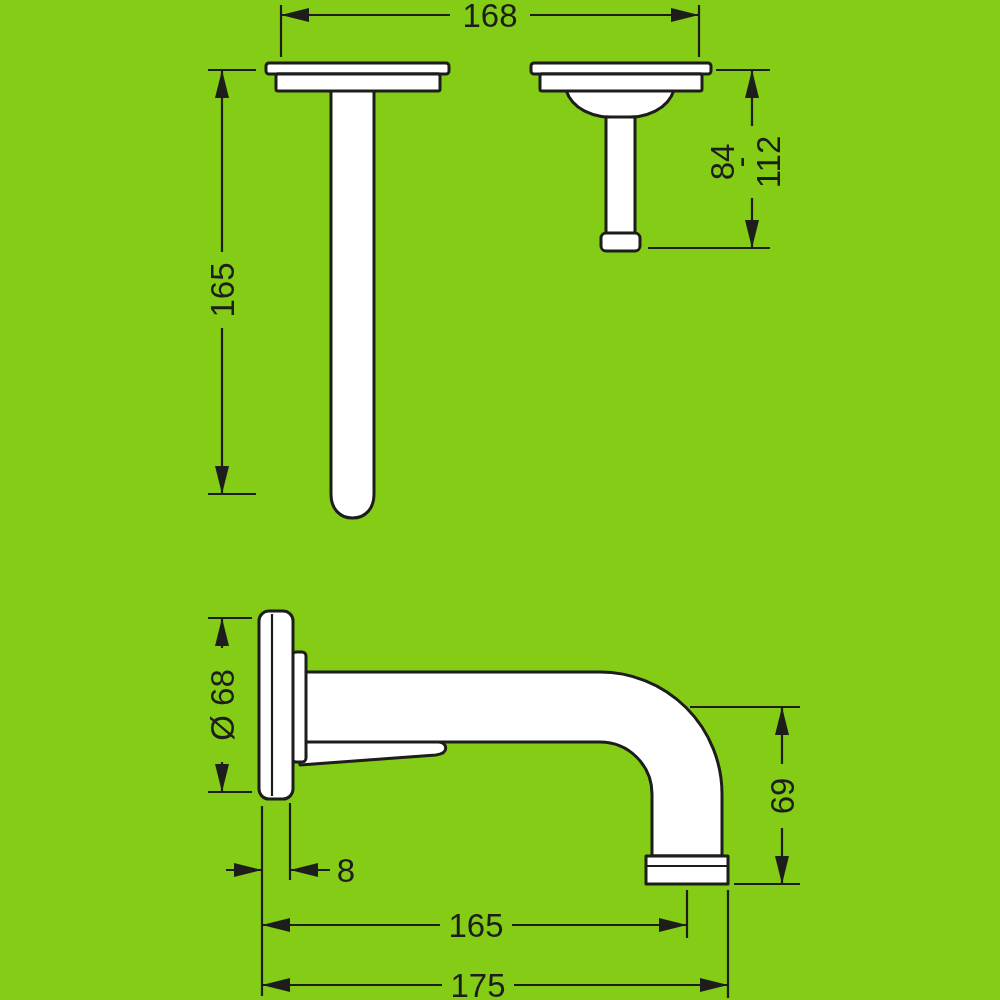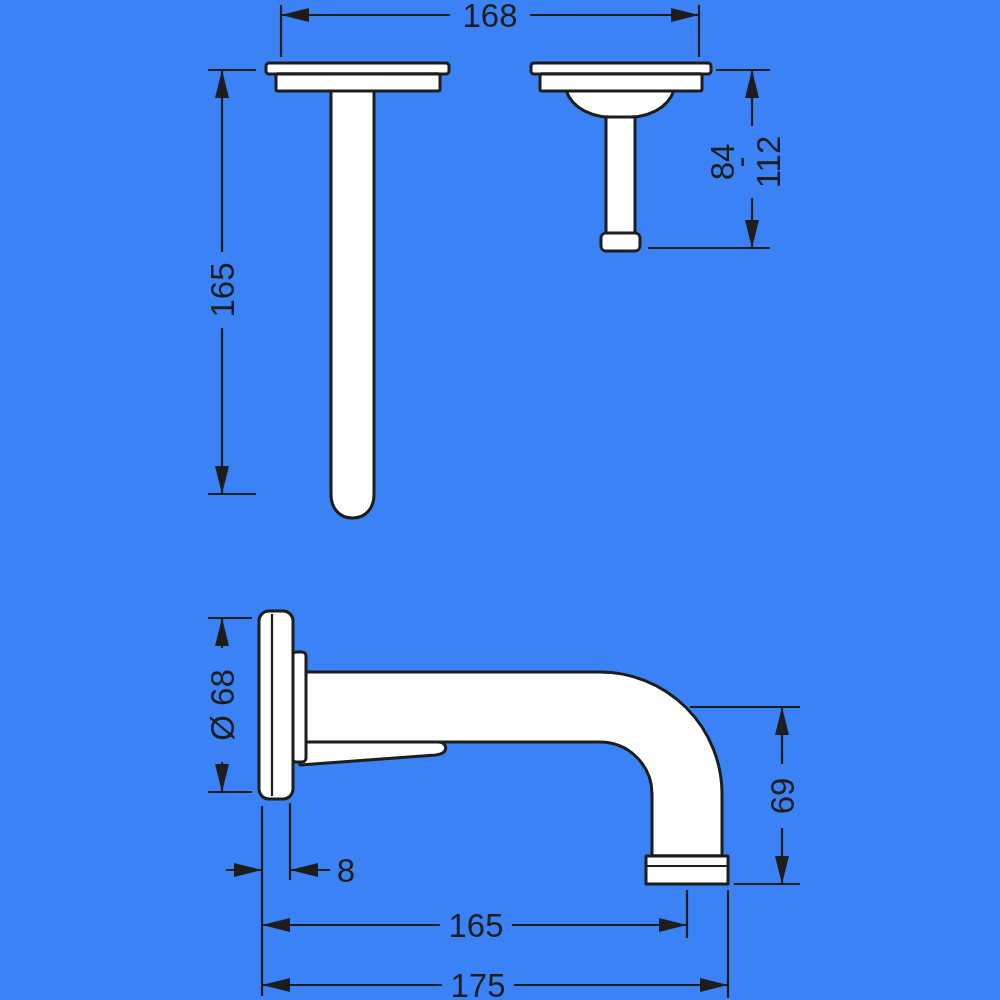--- a/index.html
+++ b/index.html
@@ -1,16 +1,16 @@
 <!DOCTYPE html>
 <html><head>
 <meta charset="utf-8">
 <style>
   html,body{margin:0;padding:0;background:#ffffff;}
-  .page{width:1000px;height:1000px;position:relative;background:#3b82f6;overflow:hidden;}
+  .page{width:1000px;height:1000px;position:relative;background:#84cc16;overflow:hidden;}
   svg{display:block;}
   .part{fill:#ffffff;stroke:#1d1d1b;stroke-width:3;stroke-linejoin:round;stroke-linecap:round;}
   .thin{fill:none;stroke:#1d1d1b;stroke-width:2.2;}
   .dim{fill:none;stroke:#1d1d1b;stroke-width:2.2;}
   .arw{fill:#1d1d1b;stroke:none;}
   text.dimtxt{font-family:"Liberation Sans", sans-serif;font-size:33px;fill:#1d1d1b;}
 </style>
 </head>
 <body>
 

